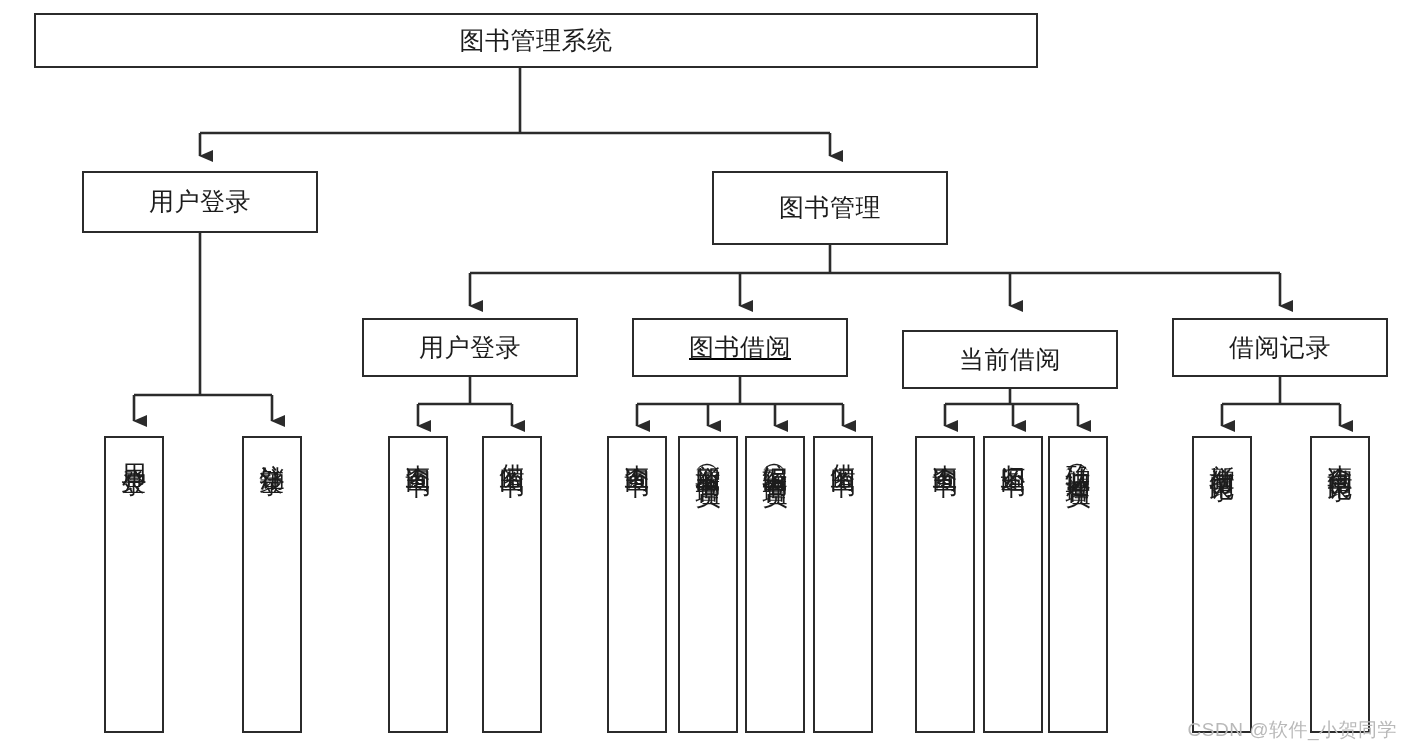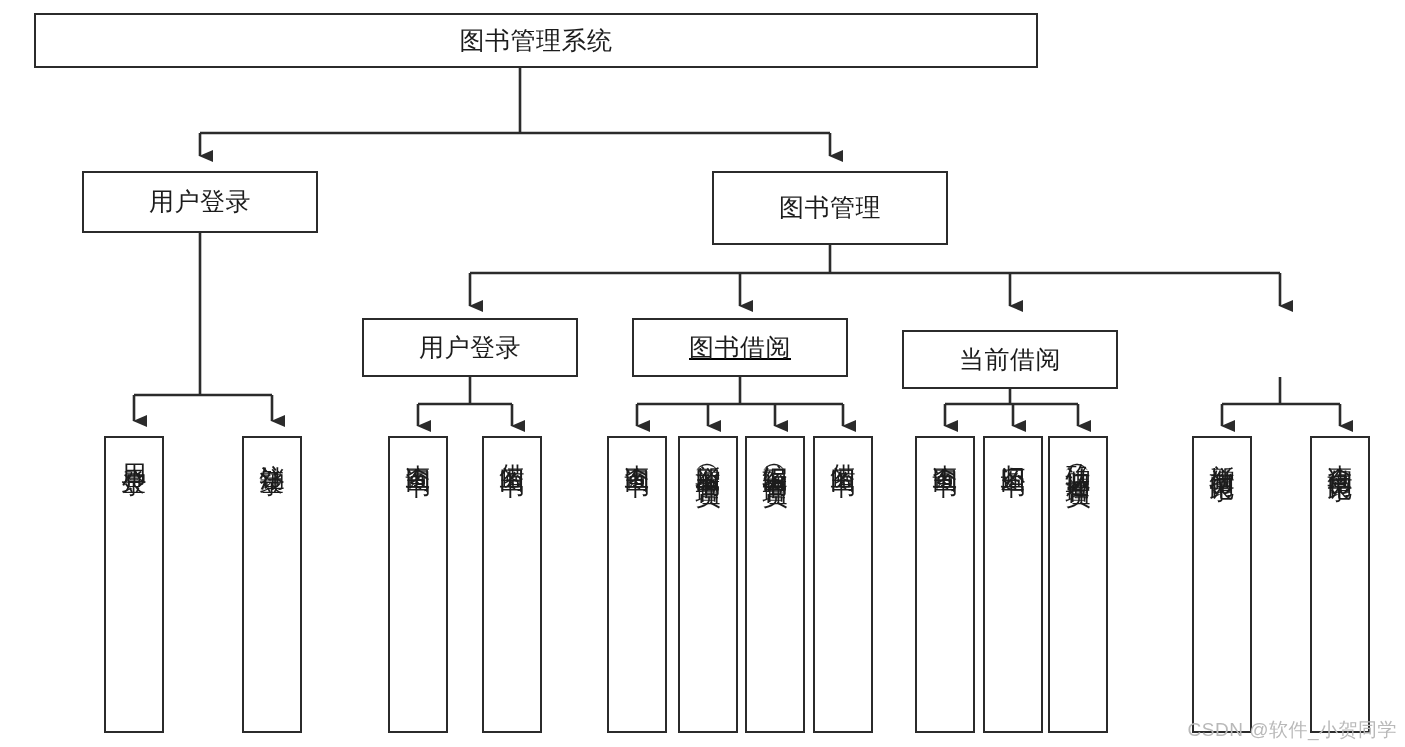--- a/index.html
+++ b/index.html
@@ -143,20 +143,23 @@
 
   <div class="node h" style="left:362px; top:318px; width:216px; height:59px;">
     <span class="label">用户登录</span>
   </div>
   <div class="node h" style="left:632px; top:318px; width:216px; height:59px;text-decoration:underline;">
     <span class="label">图书借阅</span>
   </div>
   <div class="node h" style="left:902px; top:318px; width:216px; height:59px;margin-top:12px;">
     <span class="label">当前借阅</span>
   </div>
+  <div class="node h" style="left:1172px; top:318px; width:216px; height:59px;">
+    <span class="label">借阅记录</span>
+  </div>
 
   <div class="node v" style="left:104px; top:436px; width:60px; height:297px;">
     <span class="label">用户登录</span>
   </div>
   <div class="node v" style="left:242px; top:436px; width:60px; height:297px;">
     <span class="label">注销登录</span>
   </div>
 
   <div class="node v" style="left:388px; top:436px; width:60px; height:297px;">
     <span class="label">查询图书</span>

